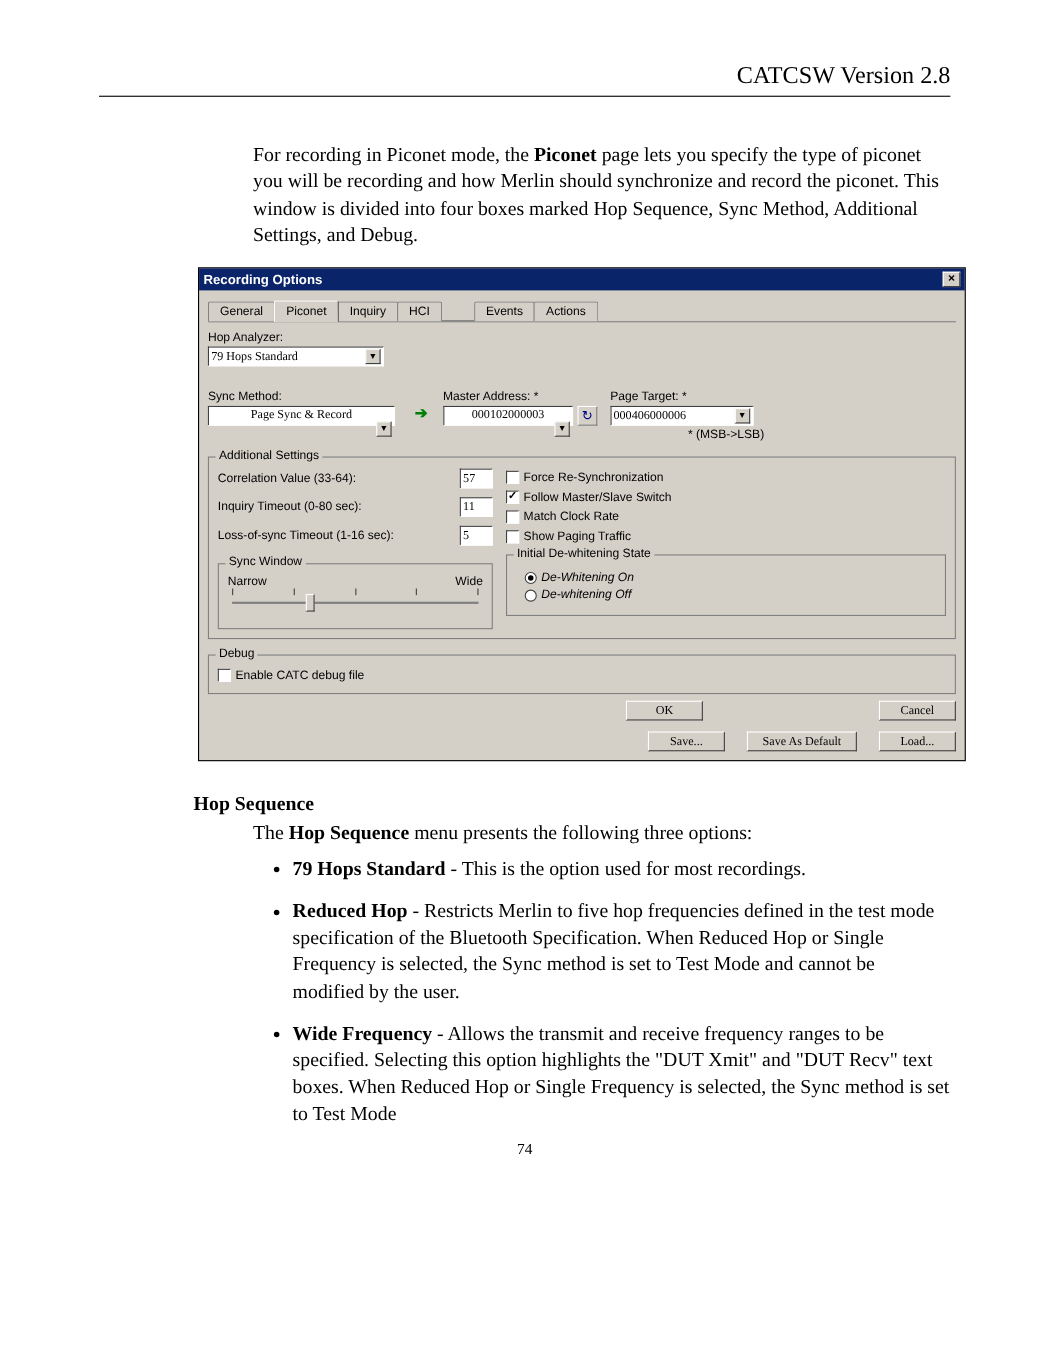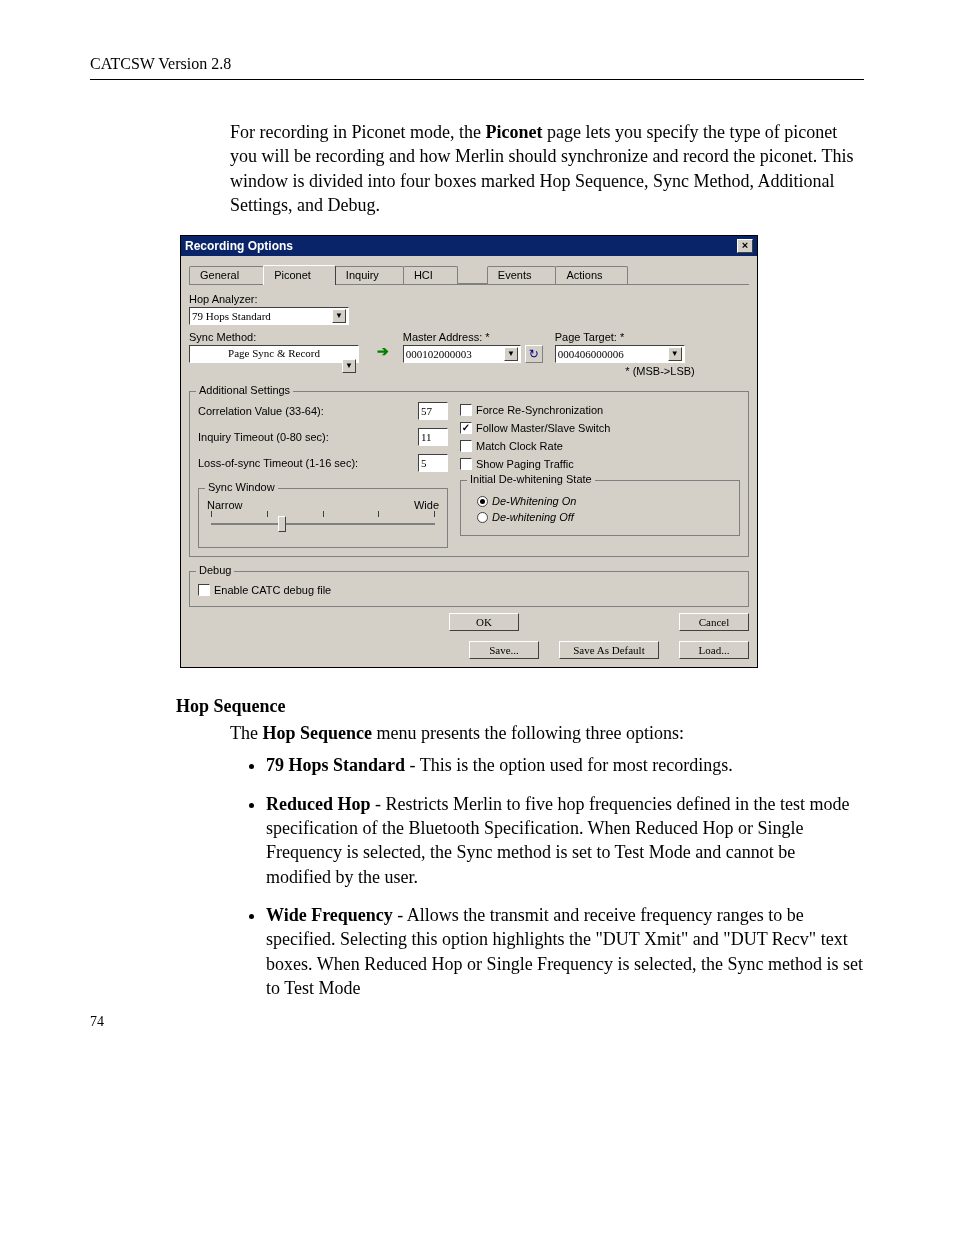--- a/index.html
+++ b/index.html
@@ -10,38 +10,38 @@
     font-family: "Times New Roman", Times, serif;
     font-size: 17px;
     color: #000;
     width: 954px;
   }
   .page {
     padding: 55px 90px 40px 90px;
   }
   .hdr {
     display: flex;
-    justify-content: flex-start;
-    font-size: 16px;
+    justify-content: flex-end;
+    font-size: 22px;
     padding-bottom: 4px;
   }
   .hr-line {
     border: none;
     border-top: 1px solid #000;
     margin: 2px 0 40px 0;
   }
   .intro {
     margin-left: 140px;
     font-size: 18px;
     line-height: 1.35;
     margin-bottom: 18px;
   }
   .dialog {
     margin-left: 90px;
-    width: 578px;
+    width: 698px;
     background: #d4d0c8;
     border: 1px solid #000;
     font-family: Tahoma, Arial, sans-serif;
     font-size: 11px;
     color: #000;
   }
   .titlebar {
     background: #0a246a;
     color: #fff;
     font-weight: bold;
@@ -66,21 +66,21 @@
   .body {
     padding: 8px;
   }
   .tabs {
     display: flex;
     align-items: flex-end;
     border-bottom: 1px solid #808080;
     margin-bottom: 8px;
   }
   .tab {
-    padding: 2px 24px 3px 10px;
+    padding: 2px 10px 3px 10px;
     border: 1px solid #808080;
     border-bottom: none;
     background: #d4d0c8;
     border-top-left-radius: 2px;
     border-top-right-radius: 2px;
     margin-right: -1px;
     position: relative;
     top: 0px;
   }
   .tab.selected {
@@ -152,21 +152,21 @@
     min-width:70px; padding:2px 10px; background:#d4d0c8;
     border:1px solid #404040; border-top-color:#fff; border-left-color:#fff;
     text-align:center; font-family:Tahoma; font-size:11px;
   }
   .btn-row { display:flex; gap:20px; justify-content:flex-end; margin-top:10px;}
   .footnote{ text-align:right; font-size:11px; margin-top:2px;}
   .sect-head { font-weight:bold; font-size:18px; margin: 28px 0 4px 86px;}
   .sect-body { margin-left: 140px; font-size:18px; line-height:1.35;}
   ul.opts { margin: 8px 0 0 36px; padding:0;}
   ul.opts li { margin-bottom: 14px; }
-  .pgnum{ text-align:left; font-size:14px; }
+  .pgnum{ text-align:center; font-size:14px; }
 </style>
 </head>
 <body>
 
 <div class="page">
   <div class="hdr">
     <span>CATC</span>
     <span>SW Version 2.8</span>
   </div>
   <hr class="hr-line">
@@ -190,33 +190,33 @@
         <div class="tab">Events</div>
         <div class="tab">Actions</div>
       </div>
 
       <div class="label">Hop Analyzer:</div>
       <div class="combo" style="width:160px;">
         <span>79 Hops Standard</span>
           <div class="arrow">▼</div>
       </div>
 
-      <div class="row" style="margin-top:0;">
+      <div class="row" style="margin-top:16px;">
         <div class="col" style="width:174px;">
           <div class="label">Sync Method:</div>
           <div class="combo" style="width:170px;flex-direction:column;">
             <span>Page Sync &amp; Record</span>
               <div class="arrow">▼</div>
           </div>
         </div>
         <div class="arrow-icon">➔</div>
         <div class="col" style="width:140px;">
           <div class="label">Master Address: *</div>
           <div style="display:flex;gap:4px;align-items:center;">
-            <div class="combo" style="width:120px;">
+            <div class="combo" style="width:120px;flex-direction:column;">
               <span>000102000003</span>
                 <div class="arrow">▼</div>
             </div>
             <div class="refresh">↻</div>
           </div>
         </div>
         <div class="col" style="width:140px;">
           <div class="label">Page Target: *</div>
           <div class="combo" style="width:130px;">
             <span>000406000006</span>

